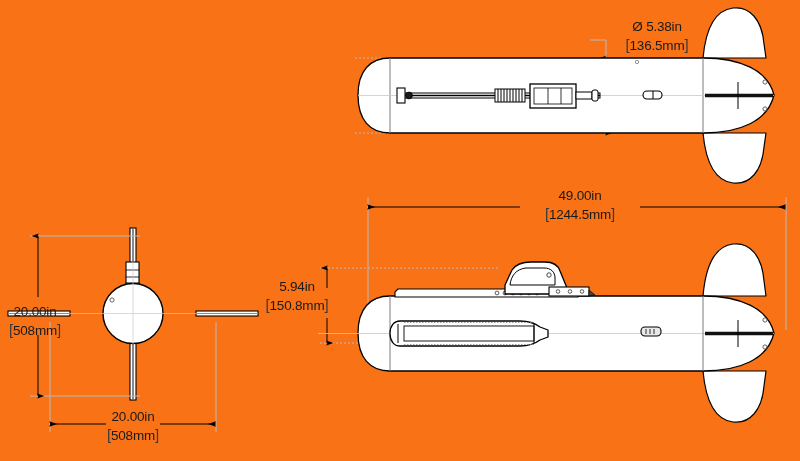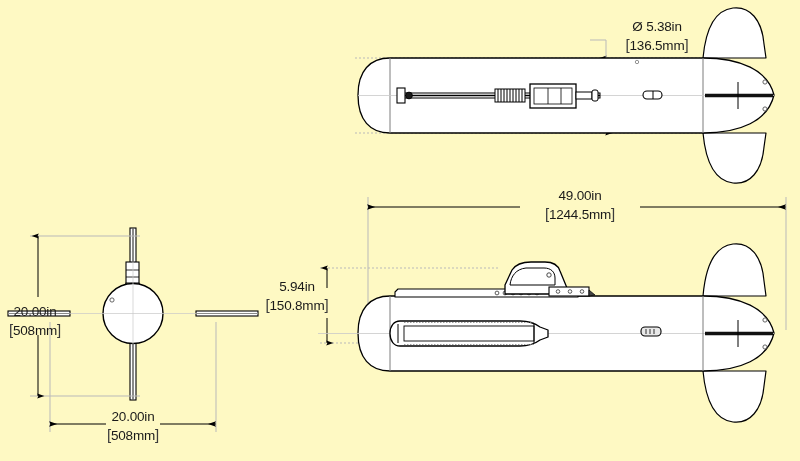--- a/index.html
+++ b/index.html
@@ -4,21 +4,21 @@
 <style>
   html, body {
     margin: 0;
     padding: 0;
     background: #ffffff;
   }
   #canvas {
     position: relative;
     width: 800px;
     height: 461px;
-    background: #fef9c3;
+    background: #f97316;
     font-family: "Liberation Sans", sans-serif;
     overflow: hidden;
   }
   svg.drawing {
     position: absolute;
     top: 0;
     left: 0;
     width: 800px;
     height: 461px;
     display: block;

